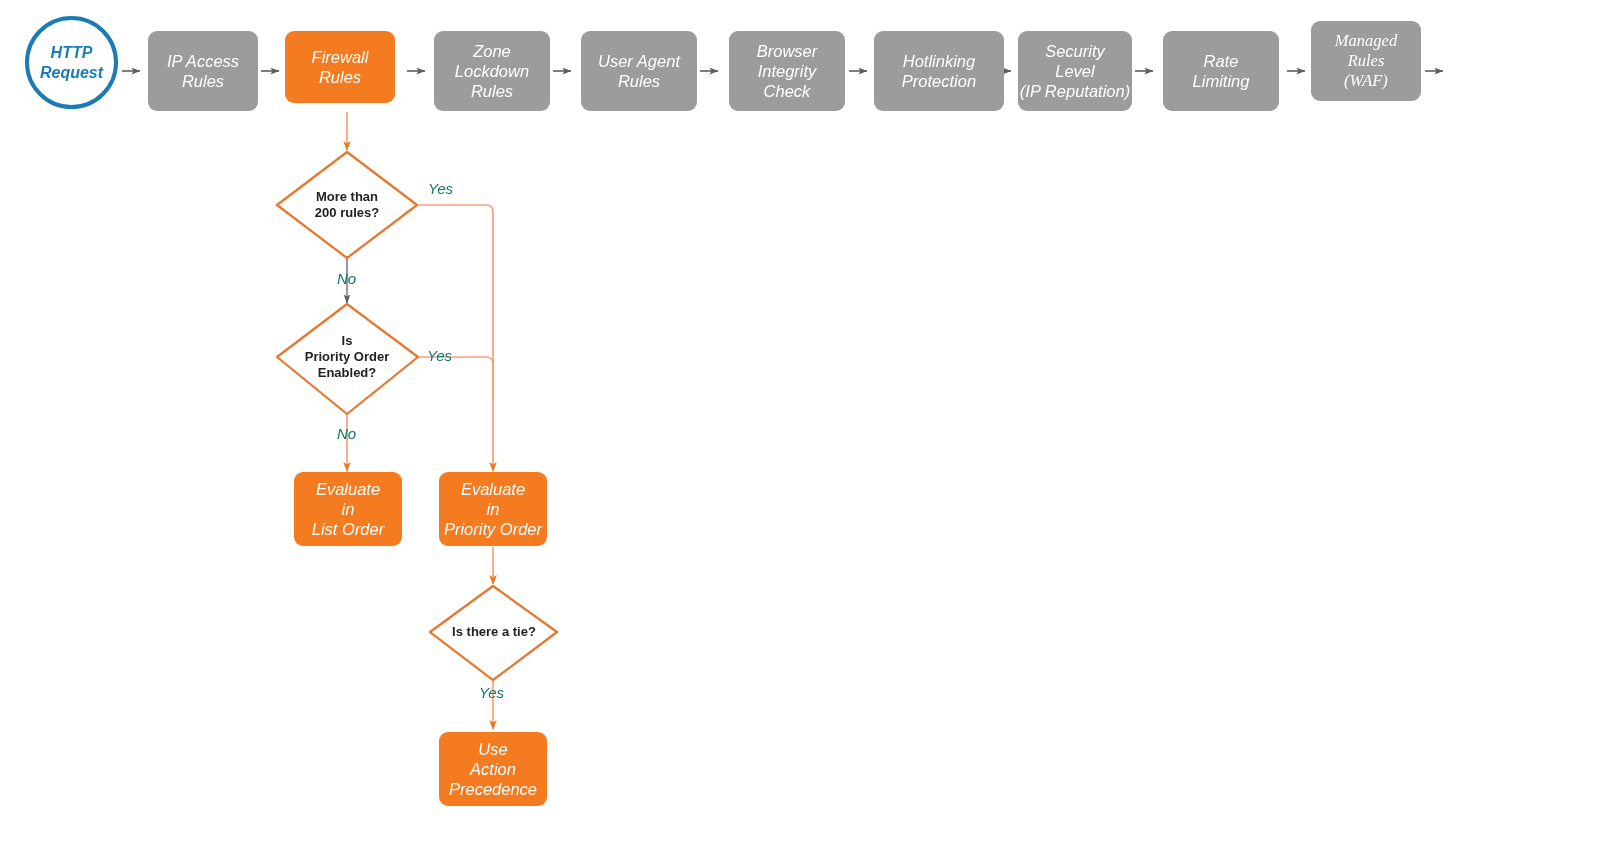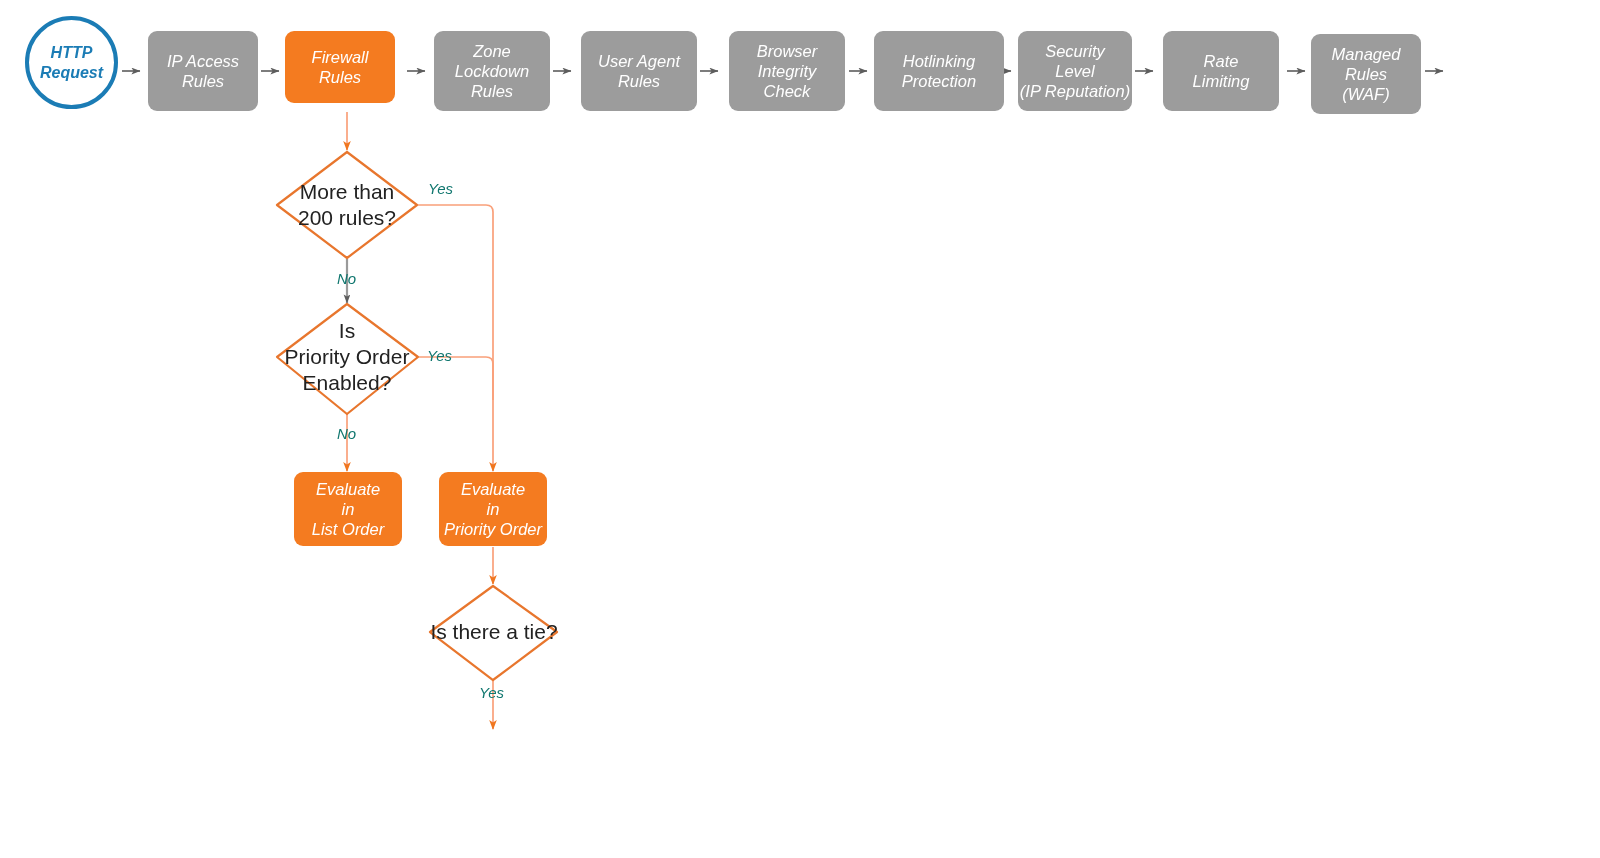--- a/index.html
+++ b/index.html
@@ -59,22 +59,23 @@
     color: #ffffff;
   }
 
   .diamond-label {
     position: absolute;
     display: flex;
     align-items: center;
     justify-content: center;
     text-align: center;
     color: #222222;
-    font-size: 21px;
+    font-size: 13px;
     line-height: 1.25;
+    font-weight: bold;
   }
 
   .edge-label {
     position: absolute;
     font-style: italic;
     font-size: 15px;
     color: #0f766e;
     white-space: nowrap;
   }
   .nowrap-lines { white-space: pre-line; }
@@ -151,21 +152,21 @@
   <div class="node proc gray nowrap-lines" style="left:874px; top:31px; width:130px; height:80px;">Hotlinking
 Protection</div>
 
   <div class="node proc gray nowrap-lines" style="left:1163px; top:31px; width:116px; height:80px;">Rate
 Limiting</div>
 
   <div class="node proc gray nowrap-lines" style="left:1018px; top:31px; width:114px; height:80px;">Security
 Level
 (IP Reputation)</div>
 
-  <div class="node proc gray nowrap-lines" style="left:1311px; top:34px; width:110px; height:80px;">Managed
+  <div class="node proc gray nowrap-lines" style="left:1311px; top:21px; width:110px; height:80px;font-family:Liberation Serif, serif;">Managed
 Rules
 (WAF)</div>
 
 
   <div class="diamond-label nowrap-lines" style="left:277px; top:175px; width:140px; height:60px;">More than
 200 rules?</div>
 
   <div class="diamond-label nowrap-lines" style="left:272px; top:325px; width:150px; height:64px;">Is
 Priority Order
 Enabled?</div>
@@ -173,20 +174,23 @@
   <div class="diamond-label nowrap-lines" style="left:424px; top:618px; width:140px; height:28px;">Is there a tie?</div>
 
   <div class="node proc orange nowrap-lines" style="left:294px; top:472px; width:108px; height:74px;">Evaluate
 in
 List Order</div>
 
   <div class="node proc orange nowrap-lines" style="left:439px; top:472px; width:108px; height:74px;">Evaluate
 in
 Priority Order</div>
 
+  <div class="node proc orange nowrap-lines" style="left:439px; top:732px; width:108px; height:74px;">Use
+Action
+Precedence</div>
 
   <div class="edge-label" style="left:428px; top:180px;">Yes</div>
 
   <div class="edge-label" style="left:337px; top:270px;">No</div>
 
   <div class="edge-label" style="left:427px; top:347px;">Yes</div>
 
   <div class="edge-label" style="left:337px; top:425px;">No</div>
 
   <div class="edge-label" style="left:479px; top:684px;">Yes</div>

